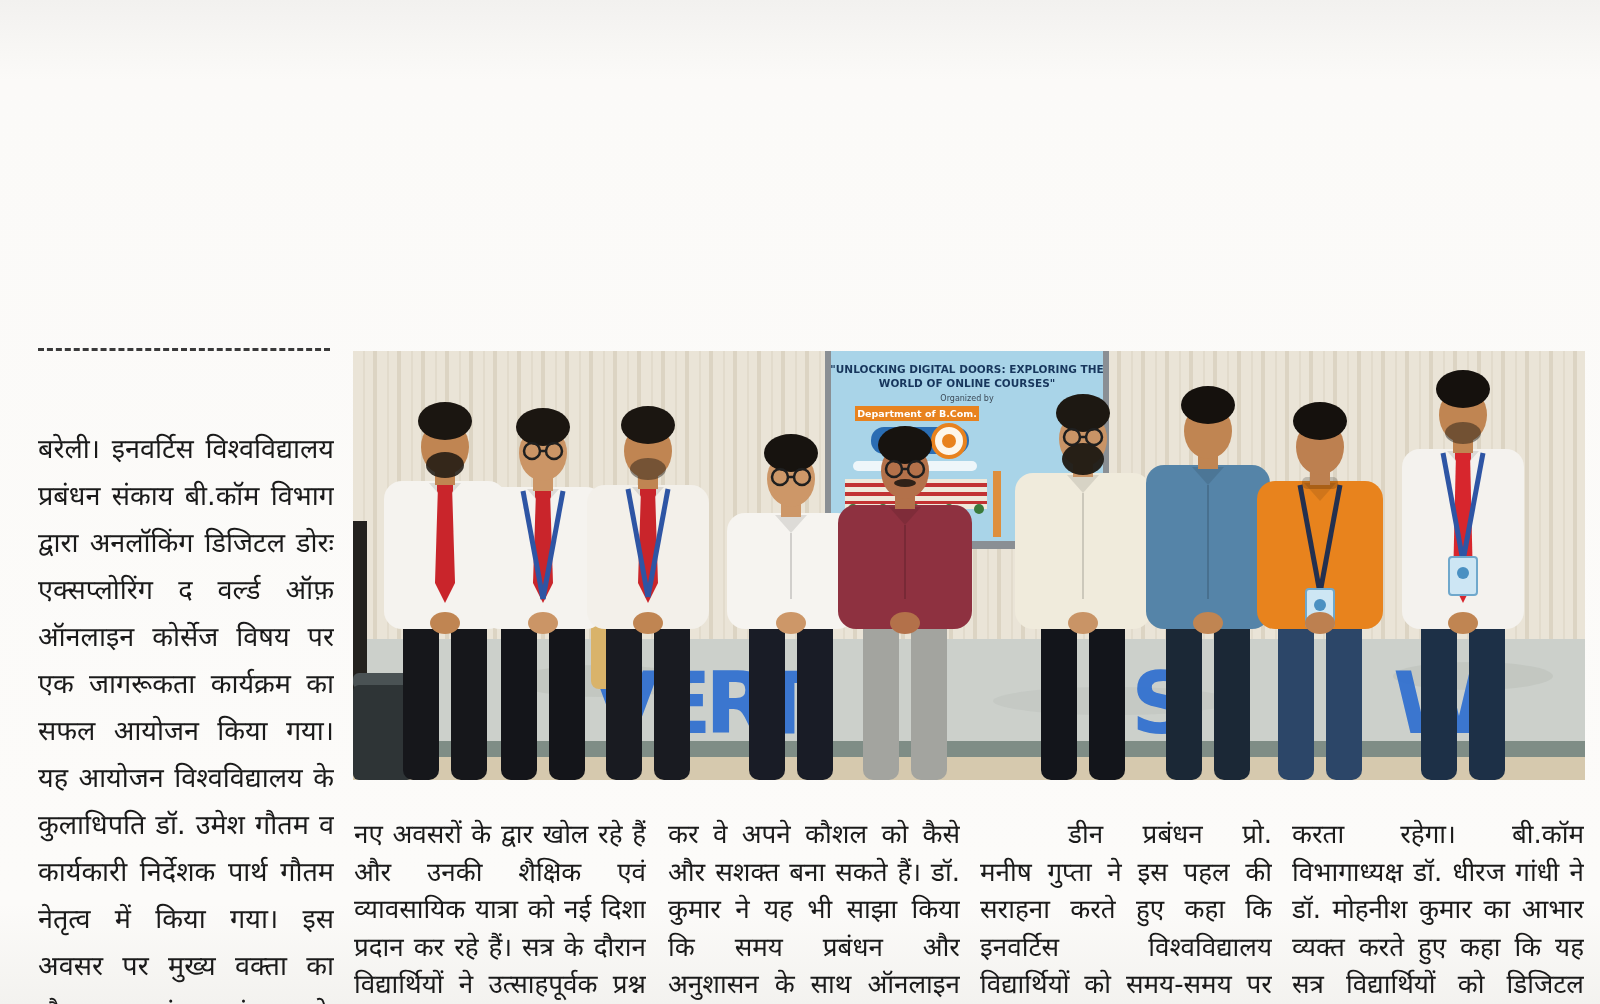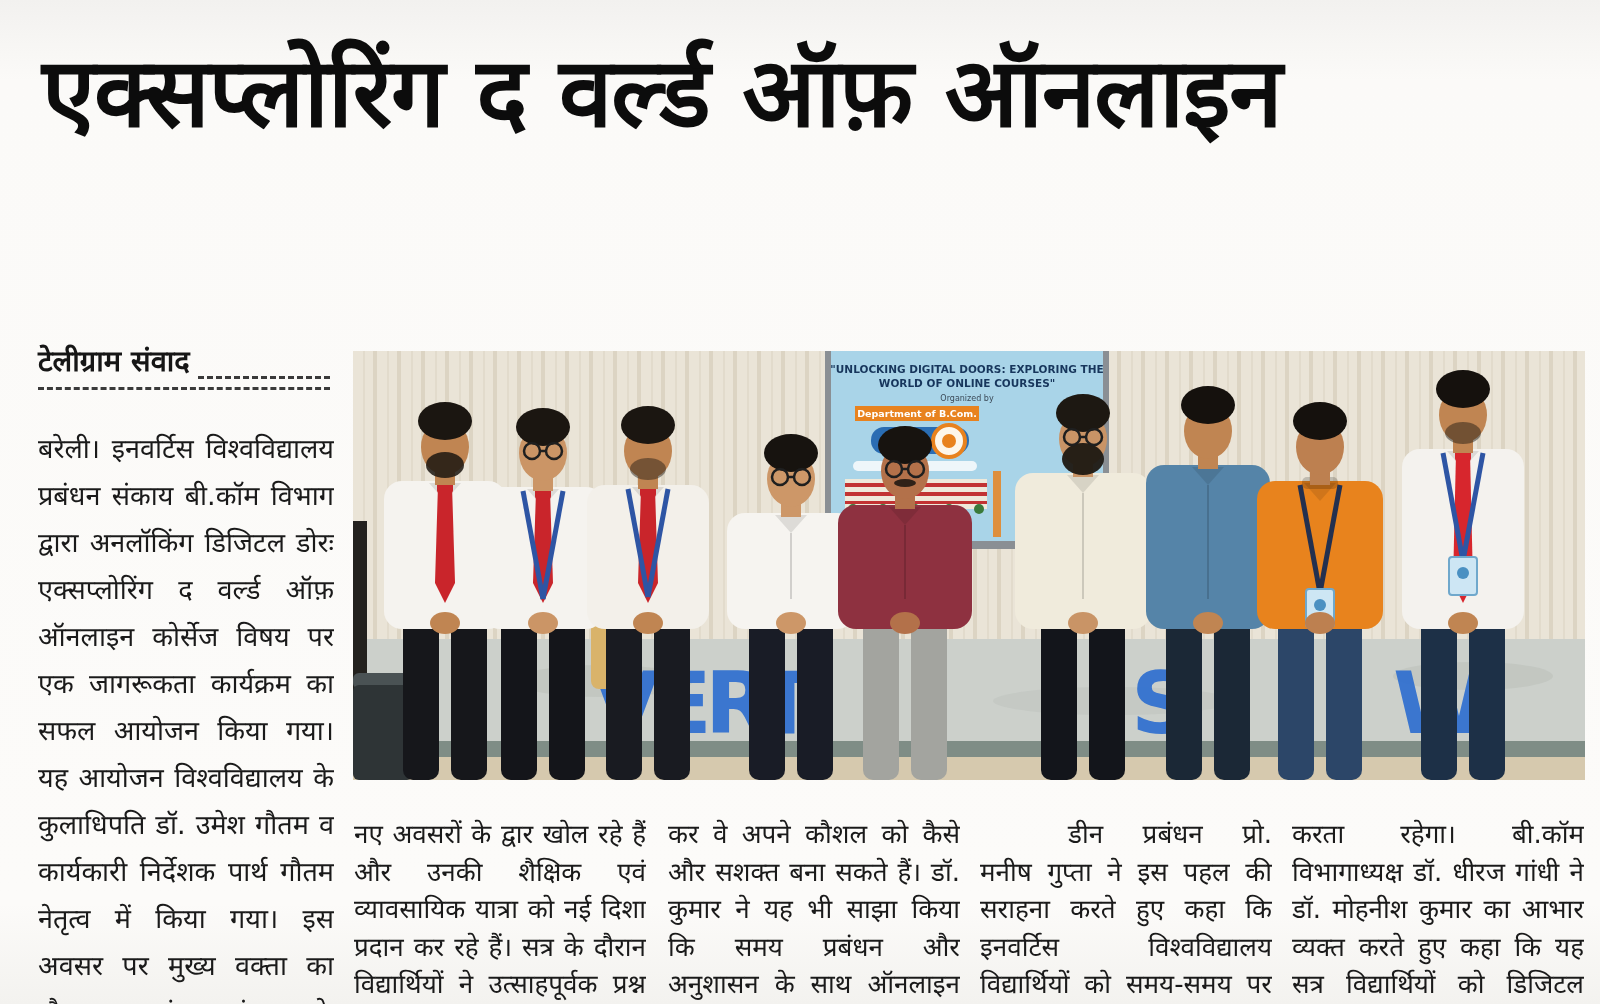--- a/index.html
+++ b/index.html
@@ -28,28 +28,23 @@
   .col-b2{left:354px;} .col-b3{left:668px;} .col-b4{left:980px; text-indent:88px;} .col-b5{left:1292px;}
   .photo-frame{position:absolute; left:353px; top:351px; width:1232px; height:429px; background:#e9e3d6;}
   .photo-svg{display:block; width:100%; height:100%;}
 </style>
 </head>
 <body>
 
 <div class="page">
 
   <div class="headline">
-    <div class="hl-line">एक्सप्लोरिंग द वर्ल्ड ऑफ़ ऑनलाइन</div>
   </div>
 
   <div class="byline-wrap">
-    <div class="byline-row">
-      <span class="byline">टेलीग्राम संवाद</span>
-      <span class="byline-dash-fill"></span>
-    </div>
     <div class="byline-underline"></div>
   </div>
 
   <p class="body-col col-main">बरेली। इनवर्टिस विश्वविद्यालय प्रबंधन संकाय बी.कॉम विभाग द्वारा अनलॉकिंग डिजिटल डोरः एक्सप्लोरिंग द वर्ल्ड ऑफ़ ऑनलाइन कोर्सेज विषय पर एक जागरूकता कार्यक्रम का सफल आयोजन किया गया। यह आयोजन विश्वविद्यालय के कुलाधिपति डॉ. उमेश गौतम व कार्यकारी निर्देशक पार्थ गौतम नेतृत्व में किया गया। इस अवसर पर मुख्य वक्ता का तौर पर प्रबंधन संकाय के सहायक प्रोफेसर डॉ. मोहनीश कुमार ने विद्यार्थियों को ऑनलाइन पाठ्यक्रमों के महत्व, उनके लाभ एवं करियर में उनके उपयोग के बारे में विस्तृत जानकारी दी। उन्होंने बताया कि किस प्रकार डिजिटल प्लेटफॉर्म आज के समय में विद्यार्थियों के लिए</p>
 
   <div class="photo-frame">
     <svg class="photo-svg" viewBox="0 0 1232 429" preserveAspectRatio="none">
       <defs>
         <pattern id="wood" width="24" height="429" patternUnits="userSpaceOnUse">
           <rect width="24" height="429" fill="#eae4d7"></rect>

